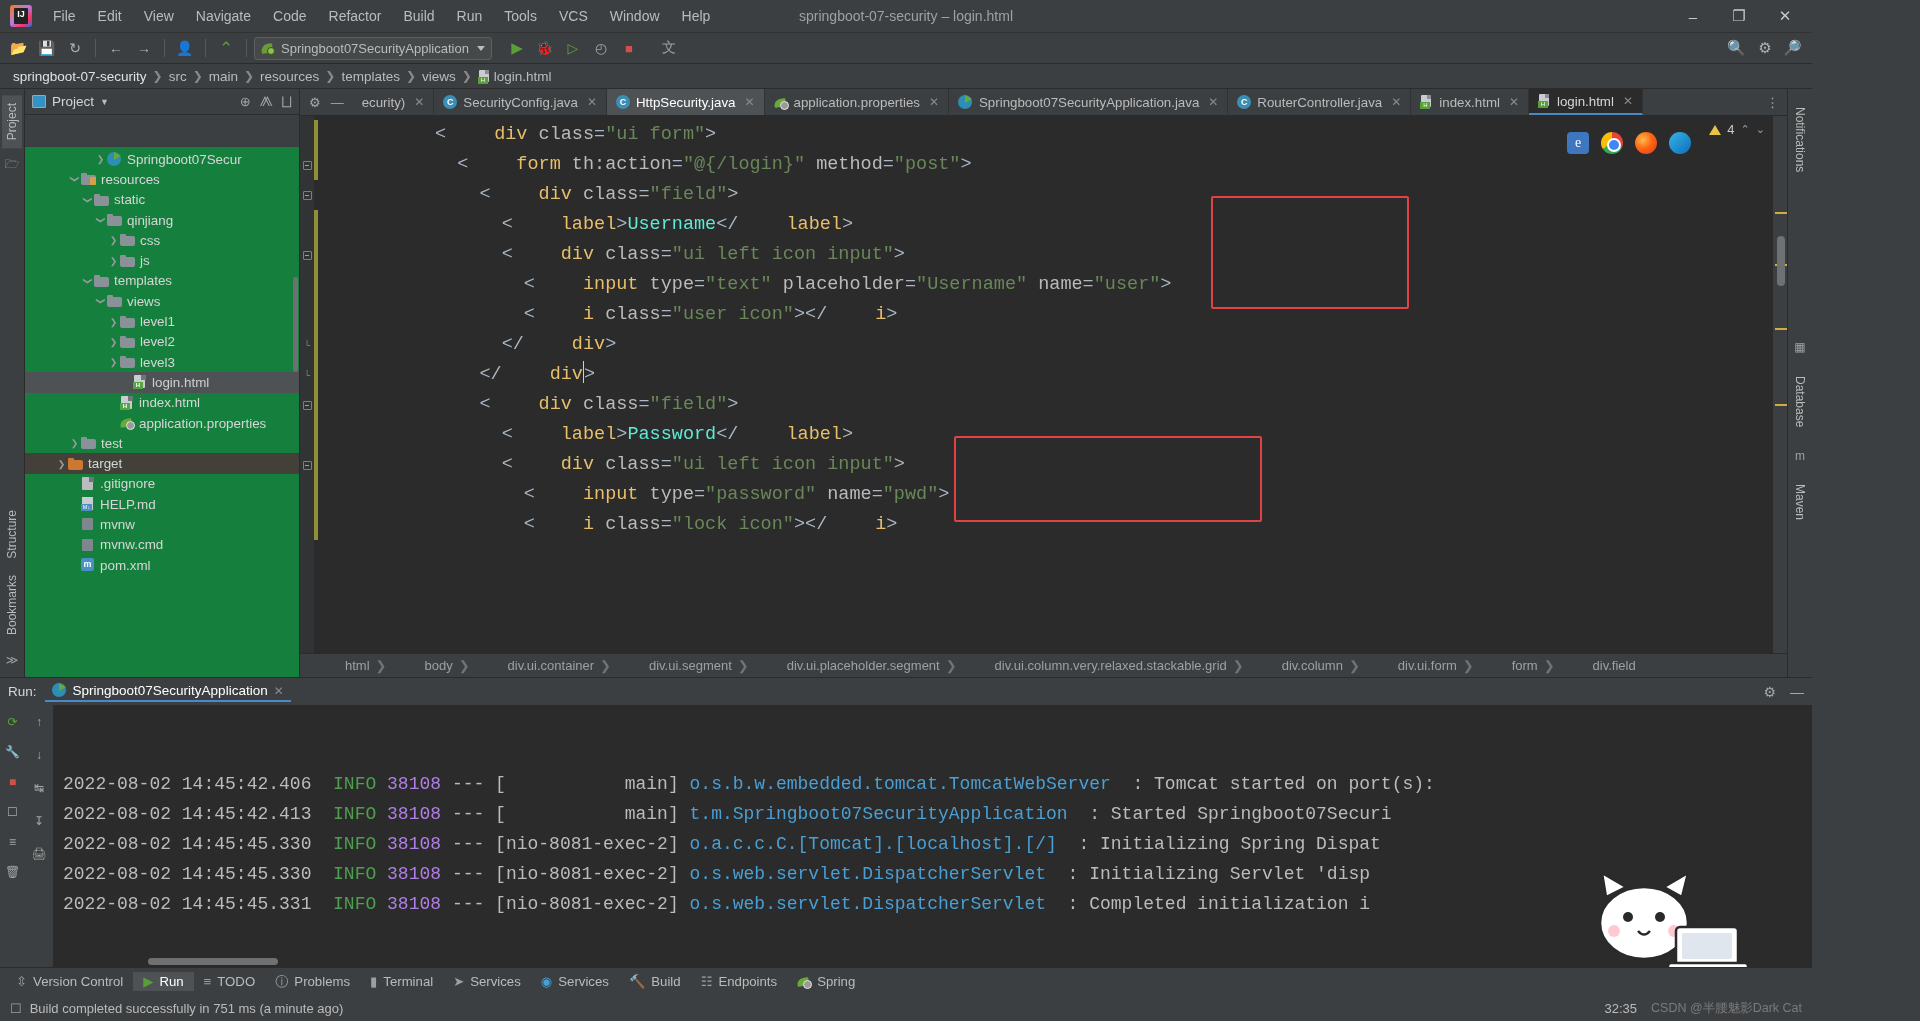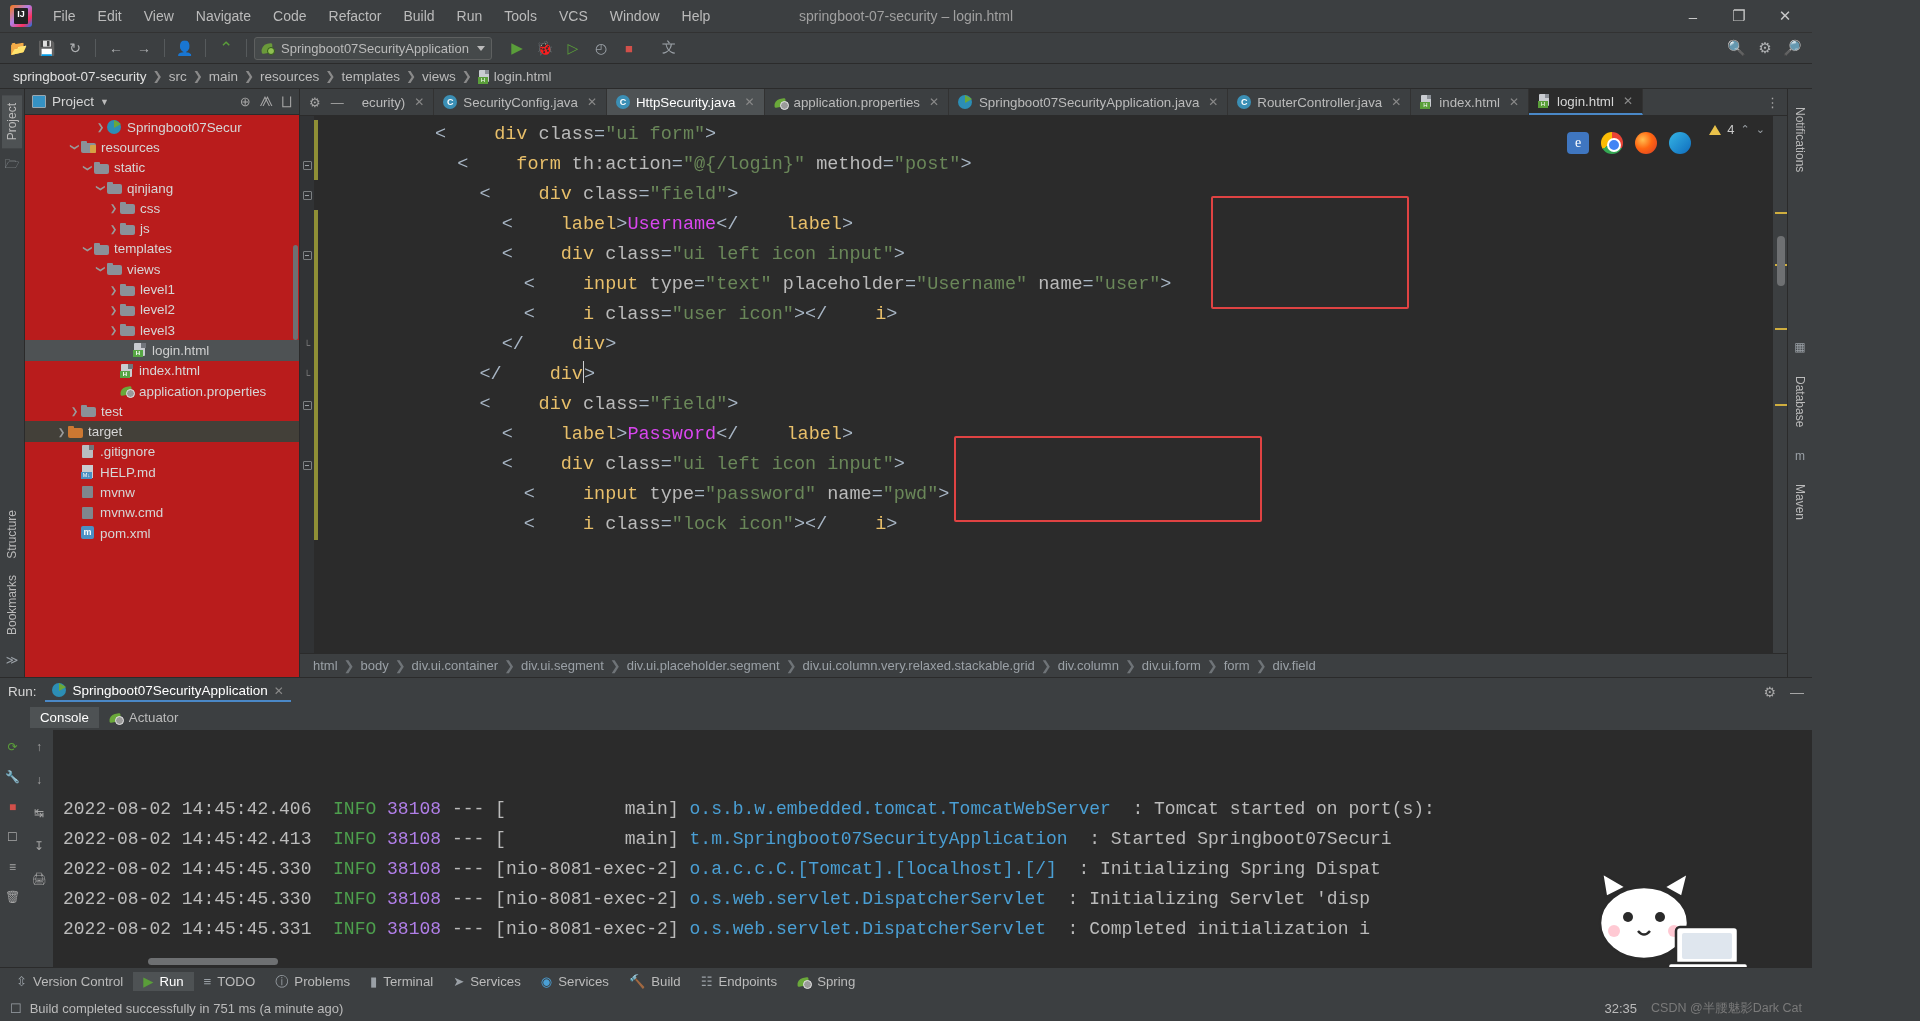--- a/index.html
+++ b/index.html
@@ -65,21 +65,21 @@
   .vtab{writing-mode:vertical-rl;transform:rotate(180deg);font-size:12px;color:#bbbbbb;padding:8px 3px;white-space:nowrap;}
   .vtab.sel{background:#4e5254;}
   .rail-ico{width:18px;height:18px;margin:8px 0;color:#9aa0a6;display:flex;align-items:center;justify-content:center;font-size:12px;}
 
   
   .project{width:275px;background:#3c3f41;display:flex;flex-direction:column;flex:0 0 275px;border-right:1px solid #2b2b2b;}
   .pj-head{height:26px;display:flex;align-items:center;gap:6px;padding:0 7px;border-bottom:1px solid #2b2b2b;}
   .pj-head .sqico{width:14px;height:13px;border:1.5px solid #9aa7b0;background:#3592c4;border-radius:1px;}
   .pj-title{font-size:13.5px;color:#d4d4d4;}
   .pj-head .ctrl{margin-left:auto;display:flex;gap:9px;align-items:center;color:#a6a6a6;font-size:13px;}
-  .tree{flex:1;overflow:hidden;padding-top:2px;position:relative;background:#b91c1c;}
+  .tree{flex:1;overflow:hidden;padding-top:2px;position:relative;background:#15803d;margin-top:32px;}
   .row{height:20.3px;display:flex;align-items:center;font-size:13.4px;color:#d6d6d6;white-space:nowrap;padding-right:4px;}
   .row.sel{background:#4e5254;color:#cfcfcf;}
   .row.sel2{background:#434039;}
   .arrow{width:13px;text-align:center;color:#9a9a9a;font-size:9px;flex:0 0 13px;}
   .arrow.open:before{content:"\276F";display:inline-block;transform:rotate(90deg);}
   .arrow.closed:before{content:"\276F";display:inline-block;}
   .fold-ico{width:15px;height:12px;margin-right:5px;flex:0 0 15px;position:relative;}
   .fold-ico:before{content:"";position:absolute;left:0;top:2px;width:15px;height:10px;background:#8a9199;border-radius:1px 2px 2px 2px;}
   .fold-ico:after{content:"";position:absolute;left:0;top:0;width:6px;height:3px;background:#8a9199;border-radius:1px 1px 0 0;}
   .fold-ico.orange:before{background:#cc7832;}
@@ -124,39 +124,39 @@
   .fold-mark{height:30px;display:flex;align-items:center;justify-content:center;color:#888;font-size:9px;}
   .fold-mark .sq{width:9px;height:9px;border:1px solid #7b7f81;border-radius:1px;position:relative;}
   .fold-mark .sq:before{content:"";position:absolute;left:1.5px;top:3.5px;width:4px;height:1px;background:#9aa0a6;}
   .changebar{width:4px;flex:0 0 4px;background:#2b2b2b;position:relative;}
   .changebar .seg{position:absolute;left:0;width:4px;background:#8f8f36;}
   .codelines{flex:1;position:relative;padding-top:4px;font-family:"Liberation Mono",monospace;font-size:18.5px;line-height:30px;overflow:hidden;white-space:pre;}
   .cl{height:30px;padding-left:6px;}
   .tag{color:#e8bf6a;margin-left:48px;}
   .attr{color:#bababa;}
   .str{color:#6a8759;}
-  .plain{color:#d946ef;}
+  .plain{color:#5eead4;}
   .brk{color:#a9b7c6;}
   .caret-bar{display:inline-block;width:1px;height:22px;background:#cfcfcf;vertical-align:-4px;}
   .hl-box{position:absolute;border:2px solid #e04343;border-radius:2px;pointer-events:none;}
   .float-icons{position:absolute;right:96px;top:16px;display:flex;gap:12px;align-items:center;}
   .fi{width:22px;height:22px;border-radius:4px;}
   .fi.ie{background:#3f76c0;position:relative;}
   .fi.ie:after{content:"e";position:absolute;inset:0;color:#fff;font-size:14px;text-align:center;line-height:22px;font-family:"Liberation Serif",serif;}
   .fi.chrome{background:conic-gradient(#ea4335 0 33%, #34a853 0 66%, #fbbc05 0 100%);border-radius:50%;position:relative;}
   .fi.chrome:after{content:"";position:absolute;left:6px;top:6px;width:10px;height:10px;border-radius:50%;background:#4285f4;border:2px solid #fff;}
   .fi.ff{background:radial-gradient(circle at 35% 35%, #ffbd4f 0%, #ff6611 45%, #d63a2a 100%);border-radius:50%;}
   .fi.edge{background:linear-gradient(135deg,#35b5e5,#0f6cbd);border-radius:50%;}
 
   .scroll-right{width:14px;flex:0 0 14px;background:#3c3f41;position:relative;}
   .scroll-right .thumb{position:absolute;right:2px;top:120px;width:8px;height:50px;background:#6e7072;border-radius:4px;}
   .scroll-right .mk{position:absolute;right:0;width:12px;height:2px;background:#cfae3f;}
 
   .breadbar{height:24px;background:#3c3f41;display:flex;align-items:center;padding:0 10px;font-size:13px;color:#9aa0a6;gap:3px;flex:0 0 24px;border-top:1px solid #2b2b2b;}
-  .breadbar .bc{padding:1px 3px;}
+  .breadbar .bc{padding:1px 3px;margin-left:32px;}
   .breadbar .sep{color:#6f7478;}
 
   
   .runwin{height:290px;background:#3c3f41;display:flex;flex-direction:column;flex:0 0 290px;border-top:1px solid #2b2b2b;}
   .run-head{height:27px;display:flex;align-items:center;gap:8px;padding:0 8px;font-size:13.5px;color:#bbbbbb;}
   .run-head .lbl{color:#d6d6d6;}
   .run-tab{display:flex;align-items:center;gap:6px;padding:2px 7px;border-bottom:2px solid #4a88c7;color:#ffffff;}
   .run-head .right{margin-left:auto;display:flex;gap:14px;align-items:center;color:#a6a6a6;font-size:14px;}
   .run-tabs{height:25px;display:flex;align-items:center;gap:0;padding:0 30px;font-size:13.3px;color:#bbbbbb;}
   .rt{padding:3px 10px;display:flex;align-items:center;gap:6px;}
@@ -593,29 +593,20 @@
             <span class="a"></span>
           </span>
         <span>Springboot07SecurityApplication</span>
         <span class="x" style="color:#8a8a8a;font-size:12px;">✕</span>
       </span>
       <span class="right">
         <span>⚙</span>
         <span>—</span>
       </span>
     </div>
-    <div class="run-tabs">
-      <span class="rt sel">
-          <span>Console</span>
-        </span>
-      <span class="rt">
-        <span class="leaf-ico" style="width:13px;height:13px;margin:0;"></span>
-        <span>Actuator</span>
-      </span>
-    </div>
     <div class="run-body">
       <div class="run-rail">
         <div class="rr" style="color:#5a9e3a;">⟳</div>
         <div class="rr">🔧</div>
         <div class="rr" style="color:#d2504a;">■</div>
         <div class="rr">☐</div>
         <div class="rr">≡</div>
         <div class="rr">🗑</div>
       </div>
       <div class="run-rail2">

